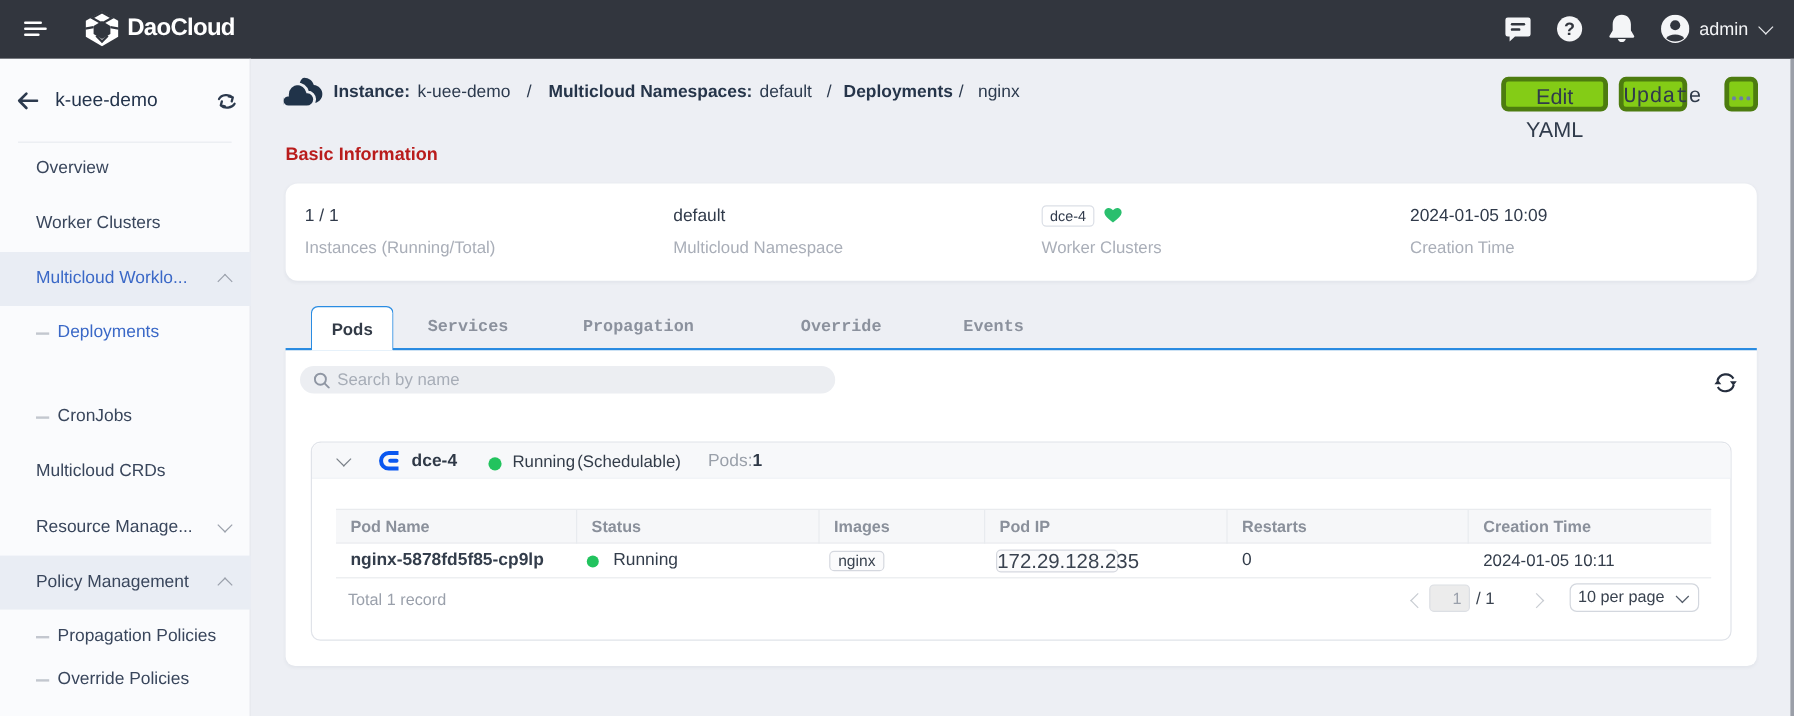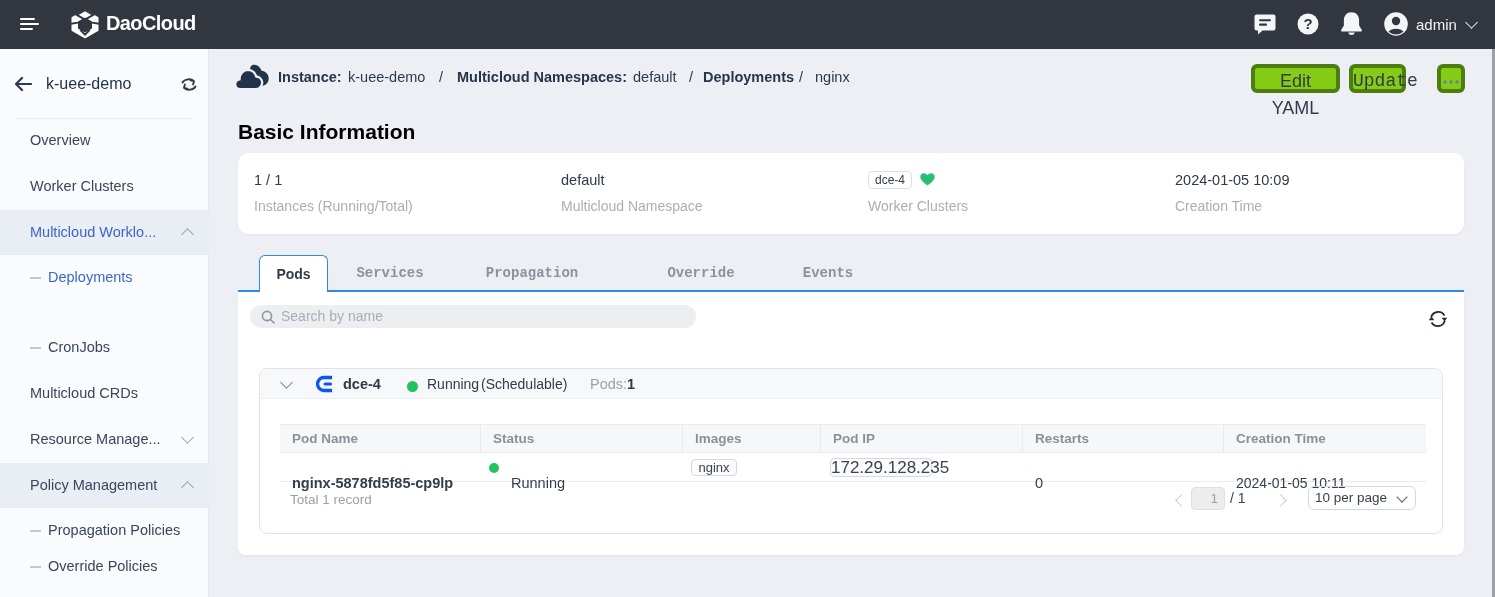--- a/index.html
+++ b/index.html
@@ -24,21 +24,21 @@
 .sub.blue { color:#3a68c7; }
 .sub:before { content:""; position:absolute; left:30px; top:17px; width:11px; height:2px; background:#c3c7cf; }
 .chev { position:absolute; left:183px; width:9px; height:9px; border-right:1.8px solid #9aa0ab; border-bottom:1.8px solid #9aa0ab; }
 .chev.up { transform:rotate(-135deg); }
 .chev.down { transform:rotate(45deg); }
 
 
 #crumb { position:absolute; left:278px; top:70px; font-size:14.5px; color:#2c3a4e; white-space:nowrap; }
 #crumb b { font-weight:700; color:#26354a; }
 .btn { position:absolute; top:64px; height:29px; background:#84cc16; border:4px solid #4d7c0f; border-radius:6px; font-size:18px; color:#303b4b; text-align:center; line-height:27px; }
-#basic-h { position:absolute; left:238px; top:120px; font-size:21px; font-weight:700; color:#000000; }
+#basic-h { position:absolute; left:238px; top:120px; font-size:15px; font-weight:700; color:#b91c1c; }
 #card { position:absolute; left:238px; top:153px; width:1226px; height:81px; background:#fff; border-radius:10px; box-shadow:0 1px 3px rgba(40,50,70,0.05); }
 .cval { position:absolute; top:19px; font-size:14.5px; color:#303a4a; font-weight:400; }
 .clab { position:absolute; top:45px; font-size:14px; color:#a9aeb8; }
 #dce-tag { position:absolute; left:630px; top:18px; width:44px; height:18px; border:1px solid #dbdfe6; border-radius:4px; background:#fff; font-size:12px; color:#323c4d; text-align:center; line-height:16px; }
 
 
 #tabline { position:absolute; left:238px; top:290px; width:1226px; height:2px; background:#2a8ce2; }
 #tab-active { position:absolute; left:259px; top:255px; width:69px; height:37px; background:#fff; border:1px solid #2a8ce2; border-bottom:none; border-radius:6px 6px 0 0; font-size:14px; font-weight:700; color:#333b47; text-align:center; line-height:36px; z-index:3; }
 .tab { position:absolute; top:255px; height:37px; font-size:14px; font-weight:700; color:#8b919d; line-height:37px; text-align:center;font-family:Liberation Mono, monospace; }
 
@@ -47,21 +47,21 @@
 #search { position:absolute; left:12px; top:13px; width:446px; height:23px; background:#eceef2; border-radius:12px; }
 #search span { position:absolute; left:31px; top:3px; font-size:14px; color:#a7adb7; }
 #clusterbox { position:absolute; left:21px; top:76px; width:1184px; height:166px; border:1px solid #e0e3e9; border-radius:8px; }
 #cl-head { position:absolute; left:0; top:0; width:1182px; height:30px; background:#f7f8fa; border-bottom:1px solid #eceef2; border-radius:8px 8px 0 0; }
 #cl-head .txt { position:absolute; top:7px; font-size:14px; color:#333c49; }
 .gdot { position:absolute; border-radius:50%; background:#22c35e; }
 
 .th { position:absolute; top:0; height:28px; font-size:13.5px; font-weight:700; color:#8a909b; line-height:28px; padding-left:12px; border-right:1px solid #e8ebef; }
 #thead { position:absolute; left:20px; top:55px; width:1146px; height:29px; background:#f6f7f9; border-top:1px solid #e9ebee; border-bottom:1px solid #e9ebee; }
 #trow { position:absolute; left:20px; top:84px; width:1146px; height:29px; border-bottom:1px solid #e9ebee; }
-.td { position:absolute; top:16px; height:29px; line-height:29px; font-size:14.5px; color:#333d4b; padding-left:12px;text-align:right; }
+.td { position:absolute; top:0; height:29px; line-height:29px; font-size:14.5px; color:#333d4b; padding-left:12px;text-align:right; }
 .tag { position:absolute; border:1px solid #d5d8df; border-radius:4px; background:#fbfbfc; text-align:center; color:#3a4350; }
 #tfoot { position:absolute; left:20px; top:113px; width:1146px; height:40px; }
 .pgchev { width:9px; height:9px; border-right:1.8px solid #c8ccd2; border-top:1.8px solid #c8ccd2; position:absolute; top:14px; }
 svg { display:block; }
 </style>
 </head>
 <body>
 
 <div id="topbar">
   <div id="burger">

